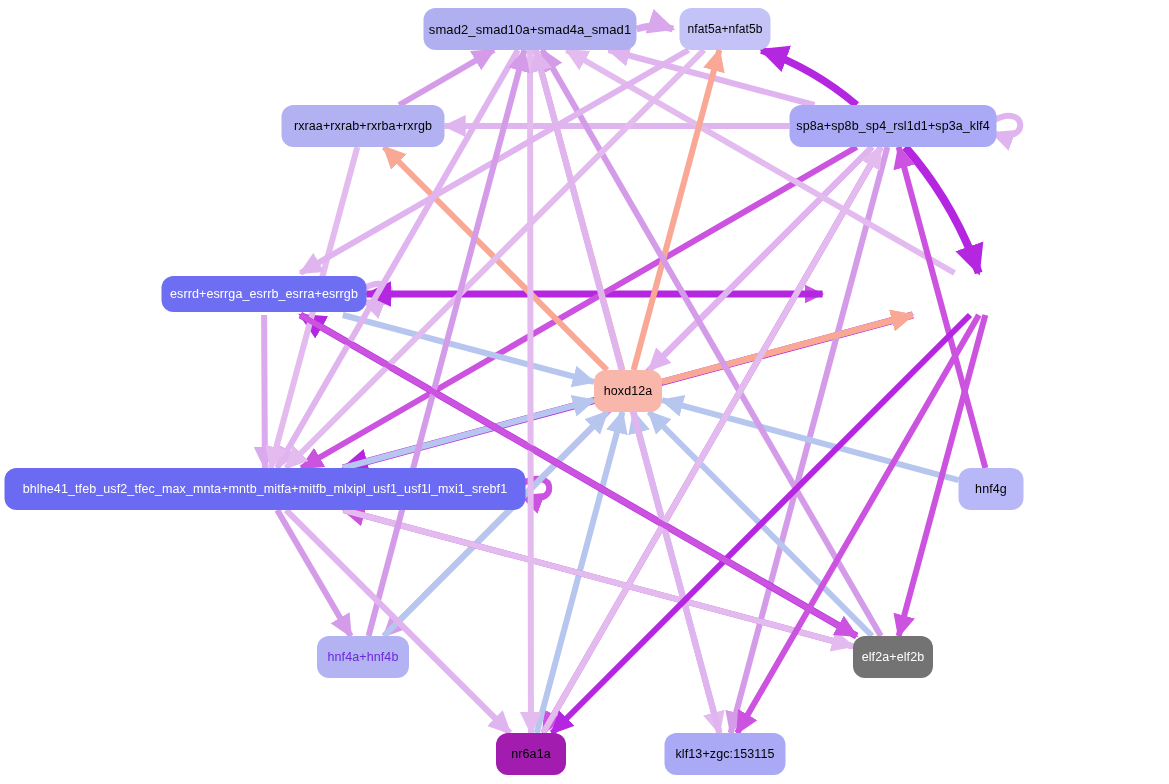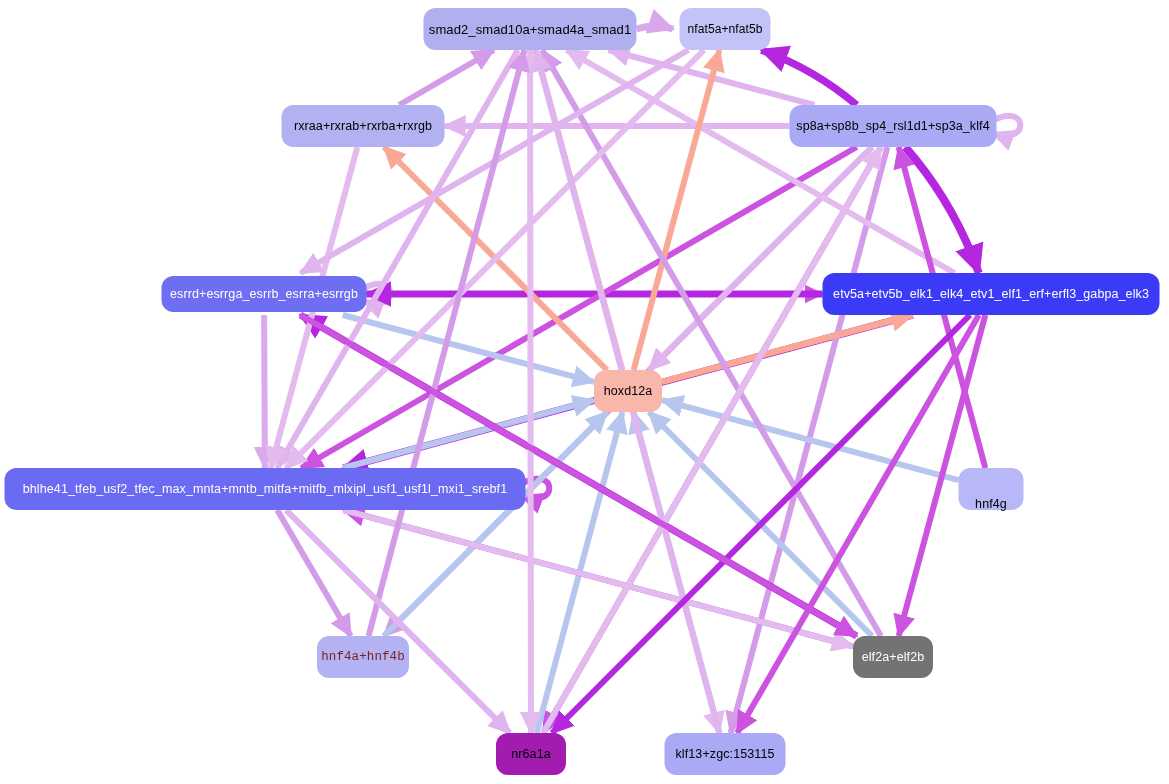--- a/index.html
+++ b/index.html
@@ -144,33 +144,30 @@
       </div>
       <div class="node" style="left: 363px; top: 126px; width: 163px; height: 42px; background: rgb(178, 178, 242); color: rgb(0, 0, 0); font-size: 12.5px;">
         <span>rxraa+rxrab+rxrba+rxrgb</span>
       </div>
       <div class="node" style="left: 893px; top: 126px; width: 207px; height: 42px; background: rgb(169, 169, 245); color: rgb(0, 0, 0); font-size: 12.5px;">
         <span>sp8a+sp8b_sp4_rsl1d1+sp3a_klf4</span>
       </div>
       <div class="node" style="left: 264px; top: 294px; width: 205px; height: 36px; background: rgb(110, 110, 242); color: rgb(255, 255, 255); font-size: 12.5px;">
         <span>esrrd+esrrga_esrrb_esrra+esrrgb</span>
       </div>
-      <div class="node" style="left: 991px; top: 294px; width: 337px; height: 42px; background: rgb(59, 59, 247); color: rgb(255, 255, 255); font-size: 12.5px;">
-        <span>etv5a+etv5b_elk1_elk4_etv1_elf1_erf+erfl3_gabpa_elk3</span>
-      </div>
       <div class="node" style="left: 628px; top: 391px; width: 68px; height: 42px; background: rgb(249, 183, 171); color: rgb(0, 0, 0); font-size: 12.5px;">
         <span>hoxd12a</span>
       </div>
       <div class="node" style="left: 265px; top: 489px; width: 521px; height: 42px; background: rgb(106, 106, 243); color: rgb(255, 255, 255); font-size: 12.5px;">
         <span>bhlhe41_tfeb_usf2_tfec_max_mnta+mntb_mitfa+mitfb_mlxipl_usf1_usf1l_mxi1_srebf1</span>
       </div>
-      <div class="node" style="left: 991px; top: 489px; width: 65px; height: 42px; background: rgb(184, 184, 248); color: rgb(0, 0, 0); font-size: 12.5px; align-items: flex-end;">
+      <div class="node" style="left: 991px; top: 489px; width: 65px; height: 42px; background: rgb(184, 184, 248); color: rgb(0, 0, 0); font-size: 12.5px;">
         <span>hnf4g</span>
       </div>
-      <div class="node" style="left: 363px; top: 657px; width: 92px; height: 42px; background: rgb(179, 179, 244); color: #7f1d1d; font-size: 12.5px; font-family: Liberation Mono, monospace;">
+      <div class="node" style="left: 363px; top: 657px; width: 92px; height: 42px; background: rgb(179, 179, 244); color: #6d28d9; font-size: 12.5px;">
         <span>hnf4a+hnf4b</span>
       </div>
       <div class="node" style="left: 893px; top: 657px; width: 80px; height: 42px; background: #737373; color: rgb(255, 255, 255); font-size: 12.5px;">
         <span>elf2a+elf2b</span>
       </div>
       <div class="node" style="left: 531px; top: 754px; width: 70px; height: 42px; background: #a21caf; color: rgb(0, 0, 0); font-size: 12.5px;">
         <span>nr6a1a</span>
       </div>
       <div class="node" style="left: 725px; top: 754px; width: 121px; height: 42px; background: rgb(169, 169, 245); color: rgb(0, 0, 0); font-size: 12.5px;">
         <span>klf13+zgc:153115</span>

